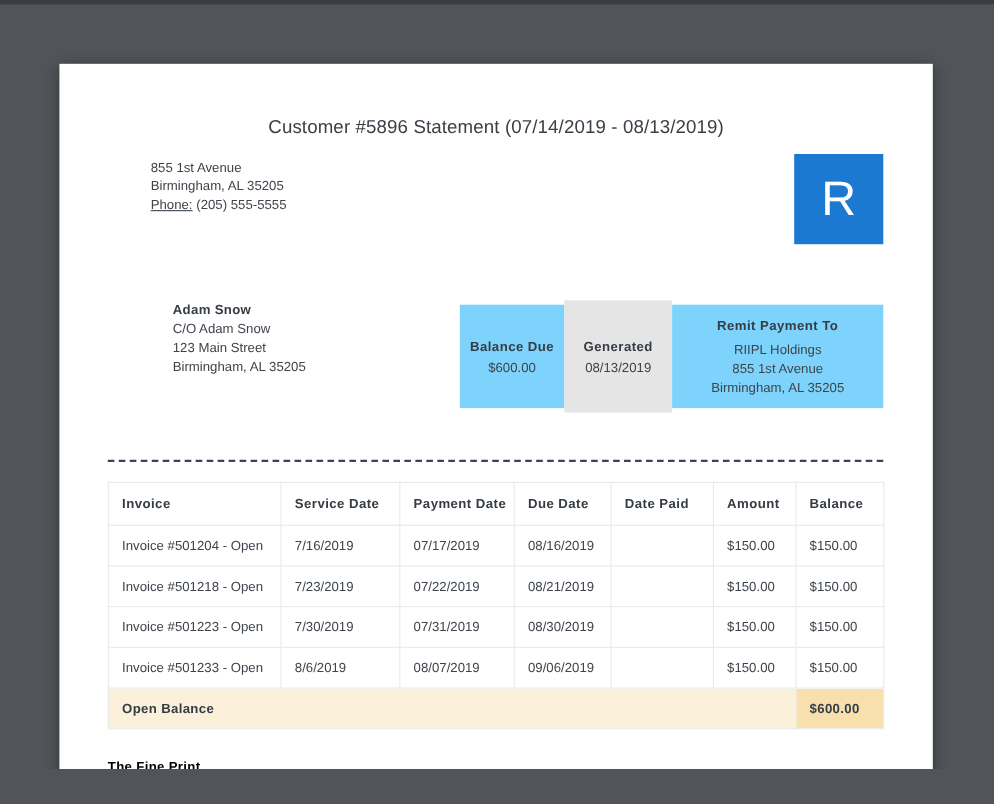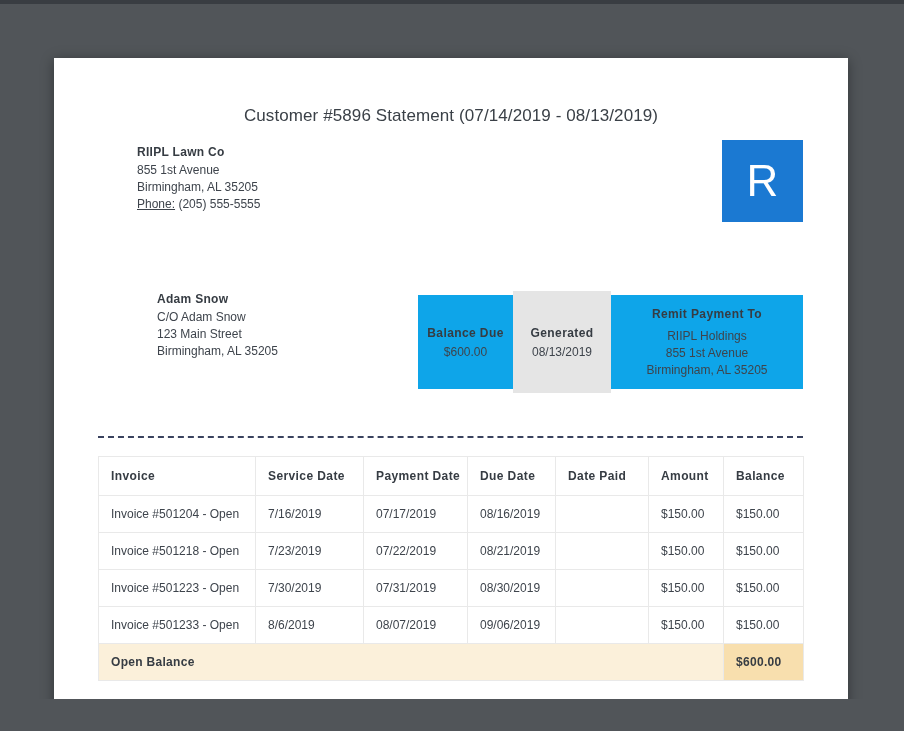--- a/index.html
+++ b/index.html
@@ -89,21 +89,21 @@
     font-weight: bold;
     color: #363c43;
     letter-spacing: 0.3px;
     margin-bottom: 1px;
   }
   .summary-boxes {
     display: flex;
     align-items: center;
   }
   .sum-box {
-    background: #0ea5e9;
+    background: #7dd3fc;
     height: 94px;
     display: flex;
     flex-direction: column;
     justify-content: center;
     text-align: center;
     font-size: 12px;
     color: #3e444c;
     padding: 0 6px;
   }
   .sum-box .sum-label {
@@ -177,21 +177,20 @@
 <body>
 
 <div class="viewport">
   <div class="top-strip"></div>
 
   <div class="page">
 
     <h1 class="doc-title">Customer #5896 Statement (07/14/2019 - 08/13/2019)</h1>
 
     <div class="company-block">
-      <div class="company-name">RIIPL Lawn Co</div>
       <div>855 1st Avenue</div>
       <div>Birmingham, AL 35205</div>
       <div><span class="phone-label">Phone:</span> <span>(205) 555-5555</span></div>
     </div>
 
     <div class="logo-box">
       <span class="logo-letter">R</span>
     </div>
 
     <div class="info-row">

